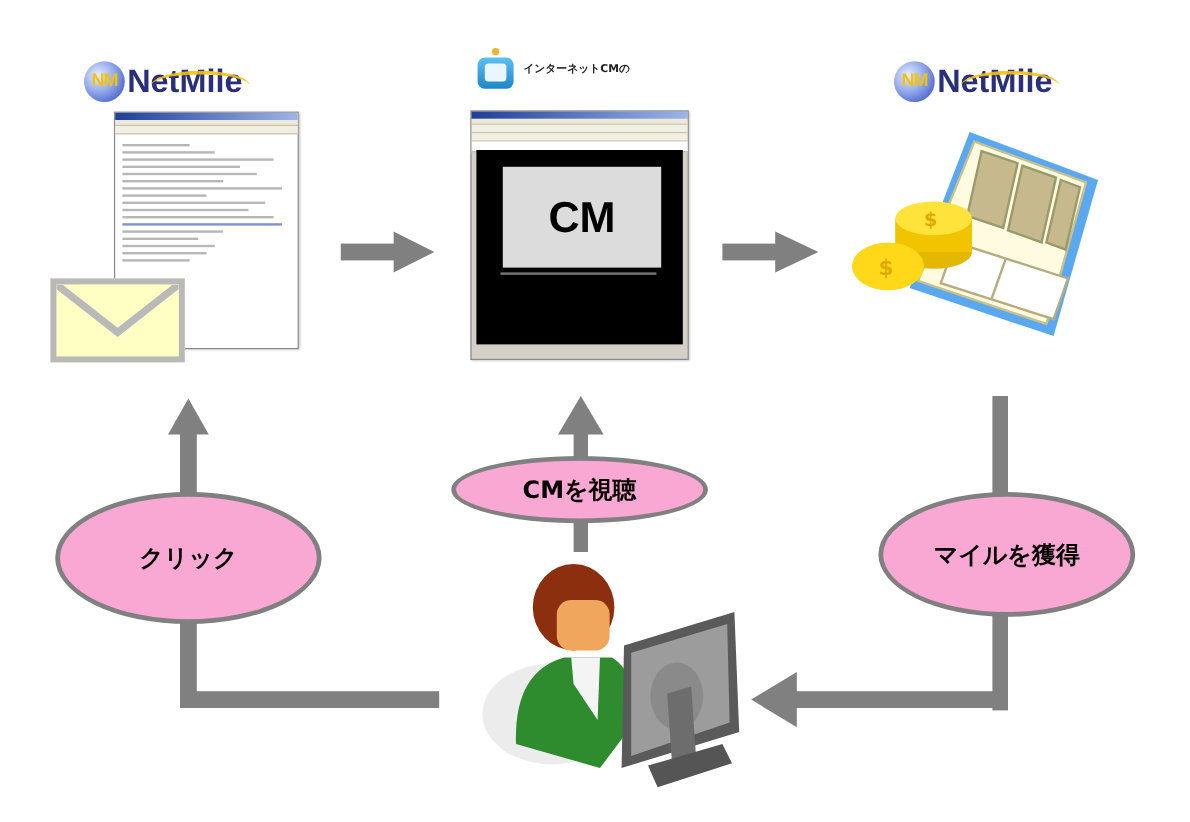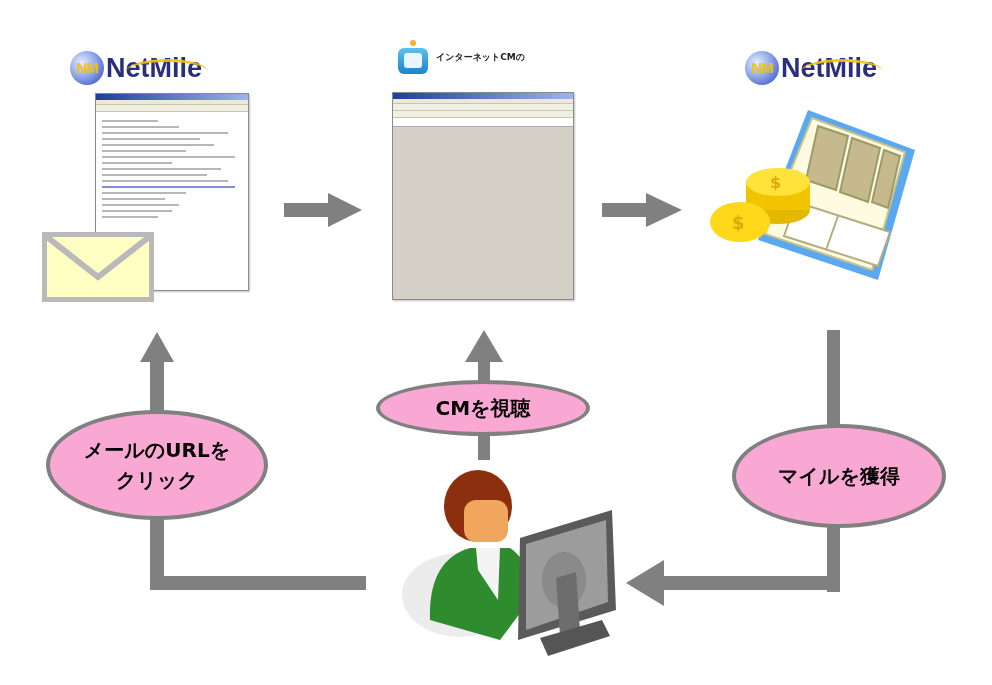--- a/index.html
+++ b/index.html
@@ -108,20 +108,24 @@
     <polyline points="0,0 51,40 102,0" fill="none" stroke="#b9b9b9" stroke-width="6"></polyline>
   </svg>
 </div>
 
 <div class="abs win" style="left:392px; top:92px; width:180px; height:206px; background:#d4d0c8;">
   <div class="win-title"></div>
     <div class="win-menu"></div>
     <div class="win-tool"></div>
     <div class="win-tool"></div>
   <div style="height:8px; background:#fff; border-bottom:1px solid #aaa;"></div>
+  <div class="cm-screen" style="top:32px;">
+    <div class="cm-box" style="left:22px; top:14px;">CM</div>
+    <div class="cm-caption" style="left:20px; top:102px; width:130px;"></div>
+  </div>
 </div>
 
 <svg class="abs" style="left:700px; top:110px;" width="220" height="180">
   <polygon points="108,0 215,40 178,170 58,130" fill="#5aa9f0"></polygon>
   <polygon points="112,8 205,42 172,160 65,124" fill="#fffbe0" stroke="#c9c08c" stroke-width="2"></polygon>
   <polygon points="118,16 148,26 136,80 106,70" fill="#c7b98e" stroke="#9a9a6a" stroke-width="2"></polygon>
   <polygon points="152,28 180,38 168,92 140,82" fill="#c7b98e" stroke="#9a9a6a" stroke-width="2"></polygon>
   <polygon points="184,40 200,46 188,98 172,92" fill="#c7b98e" stroke="#9a9a6a" stroke-width="2"></polygon>
   <polygon points="96,92 190,122 178,156 84,126" fill="#fff" stroke="#b5ad80" stroke-width="2"></polygon>
   <line x1="138" y1="106" x2="126" y2="140" stroke="#b5ad80" stroke-width="2"></line>
@@ -165,28 +169,27 @@
       <rect x="827" y="330" width="13" height="96"></rect>
       <rect x="827" y="506" width="13" height="86"></rect>
       <rect x="662" y="576" width="178" height="14"></rect>
       <polygon points="626,583 664,560 664,606"></polygon>
     </g>
   </g>
 </svg>
 
 <div class="abs bubble" style="left:46px; top:410px; width:222px; height:110px;">
   <div>
-    <div>メールのURLを</div>
     <div>クリック</div>
   </div>
 </div>
 <div class="abs bubble" style="left:376px; top:380px; width:214px; height:56px;">
   <span>CMを視聴</span>
 </div>
-<div class="abs bubble" style="left:732px; top:424px; width:214px; height:104px;">
+<div class="abs bubble" style="left:732px; top:410px; width:214px; height:104px;">
   <span>マイルを獲得</span>
 </div>
 
 <svg class="abs" style="left:380px; top:470px;" width="240" height="215">
   <ellipse cx="80" cy="125" rx="58" ry="42" fill="#ececec"></ellipse>
   <path d="M50,150 Q48,90 90,78 L130,78 Q150,90 150,130 L120,170 Z" fill="#2e8b2e"></path>
   <path d="M96,78 L120,78 L118,130 L98,100 Z" fill="#f4f4f4"></path>
   <ellipse cx="98" cy="36" rx="34" ry="36" fill="#8b2f0f"></ellipse>
   <rect x="84" y="30" width="44" height="42" rx="12" fill="#f0a65c"></rect>
   <polygon points="140,68 232,40 236,140 138,170" fill="#5a5a5a"></polygon>

